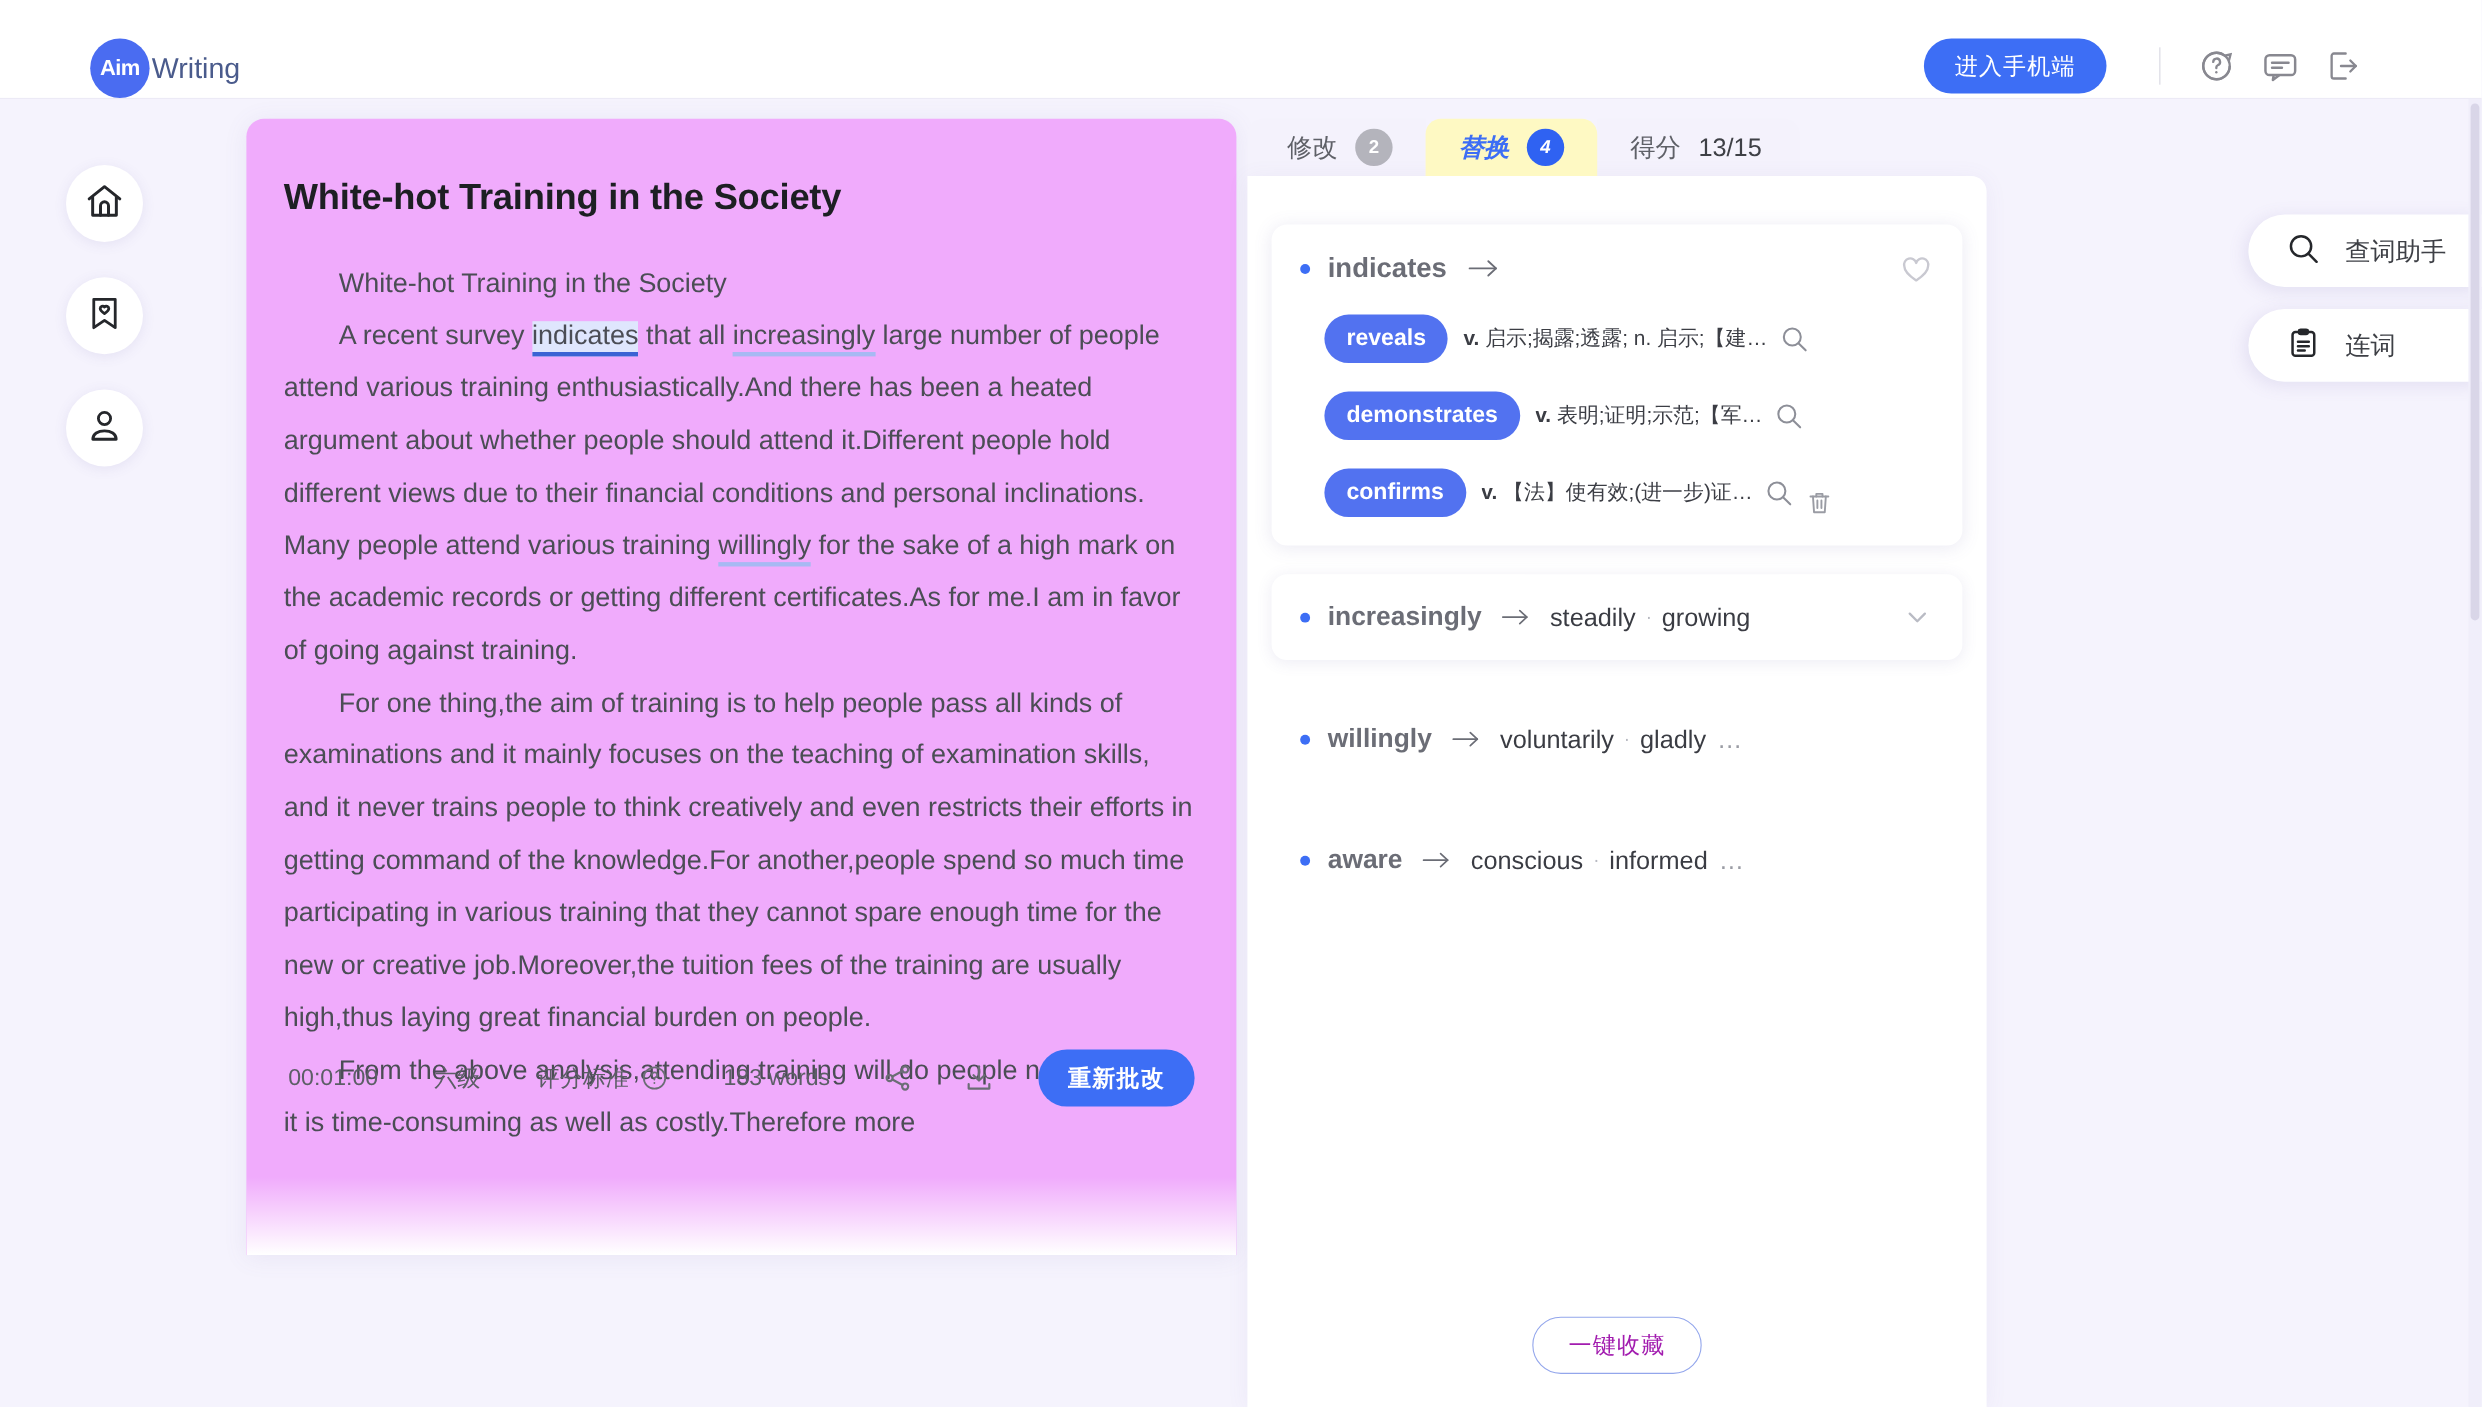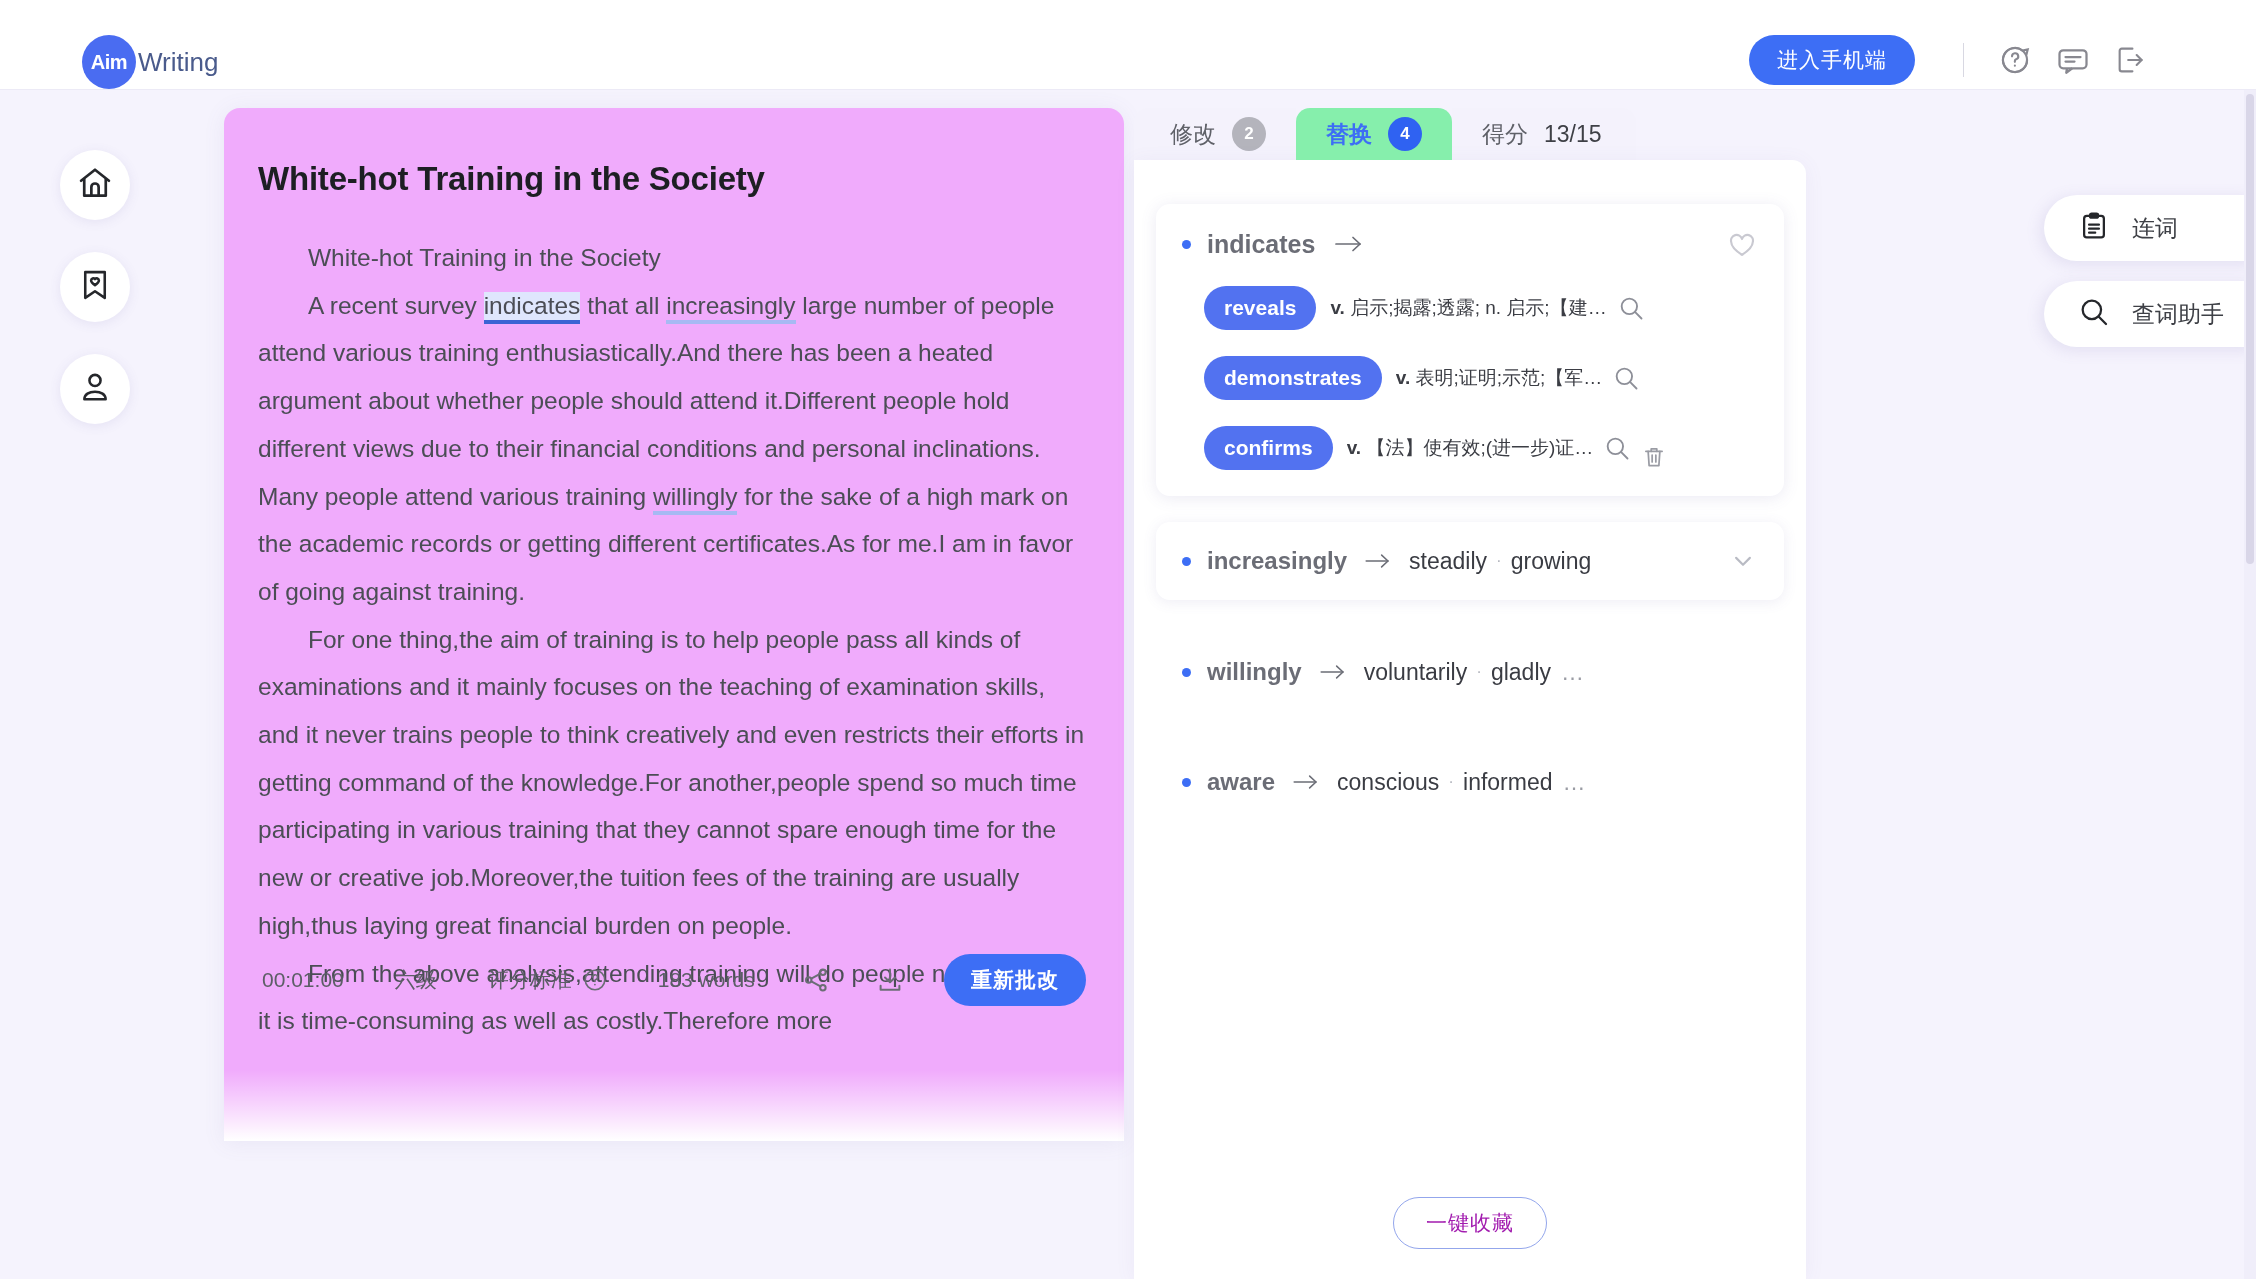--- a/index.html
+++ b/index.html
@@ -133,23 +133,24 @@
     display: flex; align-items: flex-end;
   }
   .tab {
     height: 52px; display: flex; align-items: center; gap: 16px;
     padding: 0 30px; cursor: pointer; position: relative;
     font-size: 23px; color: #5f6168;
   }
   .tab.first { border-radius: 14px 0 0 0; padding-left: 36px; }
   .tab-inactive { background: #f4f2fc; }
   .tab-active {
-    background: #86efac; color: #3d6ef5; font-weight: 600;
+    background: #fef9c3; color: #3d6ef5; font-weight: 600;
     border-radius: 14px 14px 0 0;
     z-index: 3;
+    font-style: italic;
   }
   .tab-last { background: #f4f2fc; border-radius: 0 14px 0 0; padding-right: 34px;}
   .badge {
     width: 34px; height: 34px; border-radius: 50%;
     display: flex; align-items: center; justify-content: center;
     font-size: 17px; color: #ffffff; font-weight: 600;
   }
   .badge-grey { background: #b4b4bc; }
   .badge-blue { background: #2f62f2; }
   .tab-score { font-size: 23px; color: #3e4046; }
@@ -495,35 +496,35 @@
 
     <div id="fav-all-wrap">
       <button id="fav-all-btn">一键收藏</button>
     </div>
   </div>
 </div>
 
 <div id="float-tools">
   <div class="float-btn">
     <span>
+      <svg width="32" height="32" viewBox="0 0 24 24" fill="none" stroke="#25272b" stroke-width="1.7" stroke-linecap="round">
+        <circle cx="10.4" cy="10.4" r="6.9"></circle>
+          <path d="M15.4 15.4 21 21"></path>
+      </svg>
+    </span>
+    <span class="float-lbl">查词助手</span>
+  </div>
+  <div class="float-btn">
+    <span>
       <svg width="32" height="32" viewBox="0 0 24 24" fill="none" stroke="#25272b" stroke-width="1.7" stroke-linejoin="round" stroke-linecap="round">
         <rect x="4.6" y="4.4" width="14.8" height="16.2" rx="2"></rect>
         <path d="M9.3 4.4V3.2h5.4v1.2"></path>
         <rect x="9" y="2.8" width="6" height="3" rx="1.2"></rect>
         <path d="M8.3 11h7.4M8.3 14h7.4M8.3 17h4.6"></path>
       </svg>
     </span>
     <span class="float-lbl">连词</span>
   </div>
-  <div class="float-btn">
-    <span>
-      <svg width="32" height="32" viewBox="0 0 24 24" fill="none" stroke="#25272b" stroke-width="1.7" stroke-linecap="round">
-        <circle cx="10.4" cy="10.4" r="6.9"></circle>
-          <path d="M15.4 15.4 21 21"></path>
-      </svg>
-    </span>
-    <span class="float-lbl">查词助手</span>
-  </div>
 </div>
 
 <div id="page-scrollbar">
   <div id="page-thumb"></div>
 </div>
 
 </body></html>

